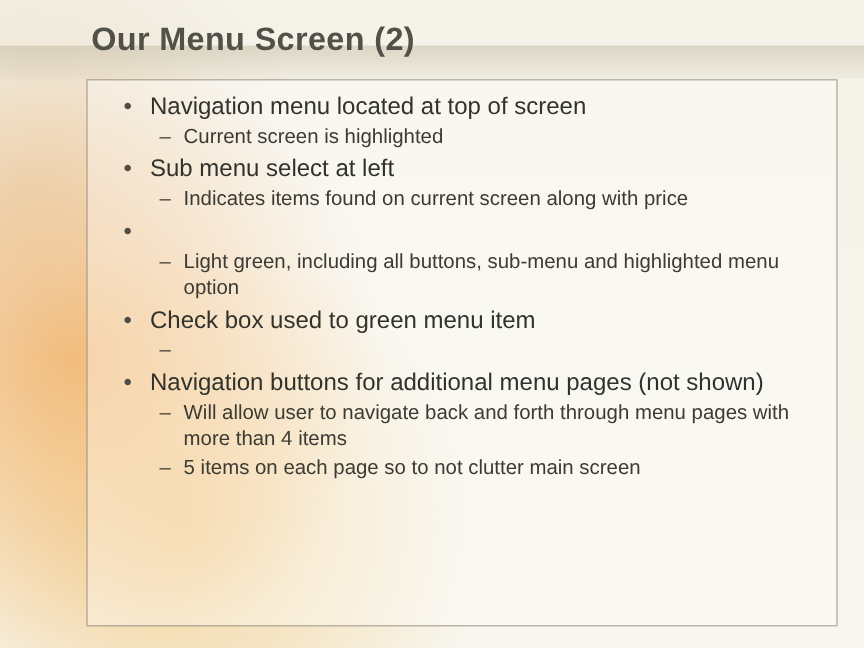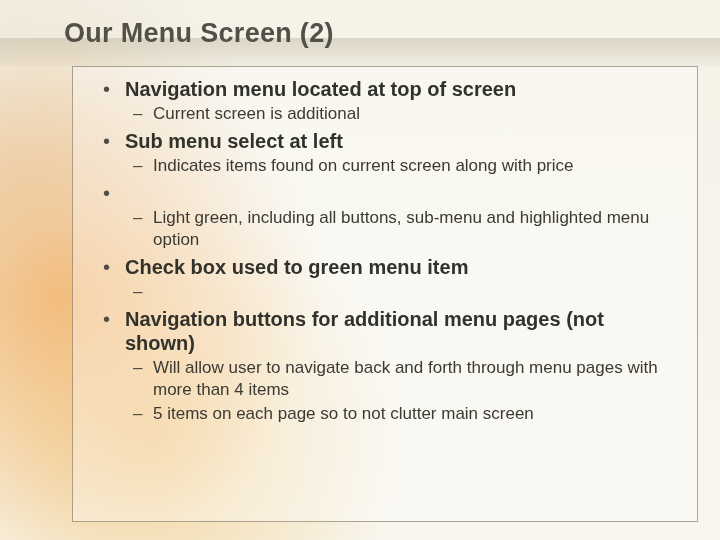--- a/index.html
+++ b/index.html
@@ -28,37 +28,37 @@
   .content {
     position: absolute;
     left: 72px; right: 22px; top: 66px; bottom: 18px;
     border: 1px solid rgba(120,110,90,0.6);
     background: rgba(255,255,255,0.35);
     z-index: 1;
     padding: 10px 20px 12px 30px;
   }
   .title {
     position: absolute;
-    left: 64px; top: 18px;
+    left: 76px; top: 18px;
     font-family: Arial, "Arial Black", sans-serif;
     font-weight: 900;
     font-size: 27px;
     color: #525149;
     letter-spacing: 0.3px;
     z-index: 2;
   }
   ul.main { list-style: none; }
   ul.main > li { margin-bottom: 2px; }
   .bullet-row { display: flex; align-items: flex-start; }
   .bmark {
     color: #4f4e46; font-size: 20px; line-height: 24px;
     width: 22px; flex: 0 0 22px; text-align: left;
   }
   .btext {
-    font-weight: 700; color: #32322d;
+    font-weight: 400; color: #32322d;
     font-size: 20px; line-height: 24px;
   }
   ul.sub { list-style: none; margin-left: 30px; margin-top: 2px; margin-bottom: 4px; }
   ul.sub > li { display: flex; align-items: flex-start; margin-bottom: 2px; }
   .dmark {
     color: #4a4940; font-size: 17px; line-height: 22px;
     width: 20px; flex: 0 0 20px; text-align: left;
   }
   .dtext {
     color: #3b3a33; font-size: 17px; line-height: 22px;
@@ -76,21 +76,21 @@
   <ul class="main">
 
     <li>
       <div class="bullet-row">
         <span class="bmark">•</span>
         <span class="btext">Navigation menu located at top of screen</span>
       </div>
       <ul class="sub">
         <li>
           <span class="dmark">–</span>
-          <span class="dtext">Current screen is additional</span>
+          <span class="dtext">Current screen is highlighted</span>
         </li>
       </ul>
     </li>
 
     <li>
       <div class="bullet-row">
         <span class="bmark">•</span>
         <span class="btext">Sub menu select at left</span>
       </div>
       <ul class="sub">

